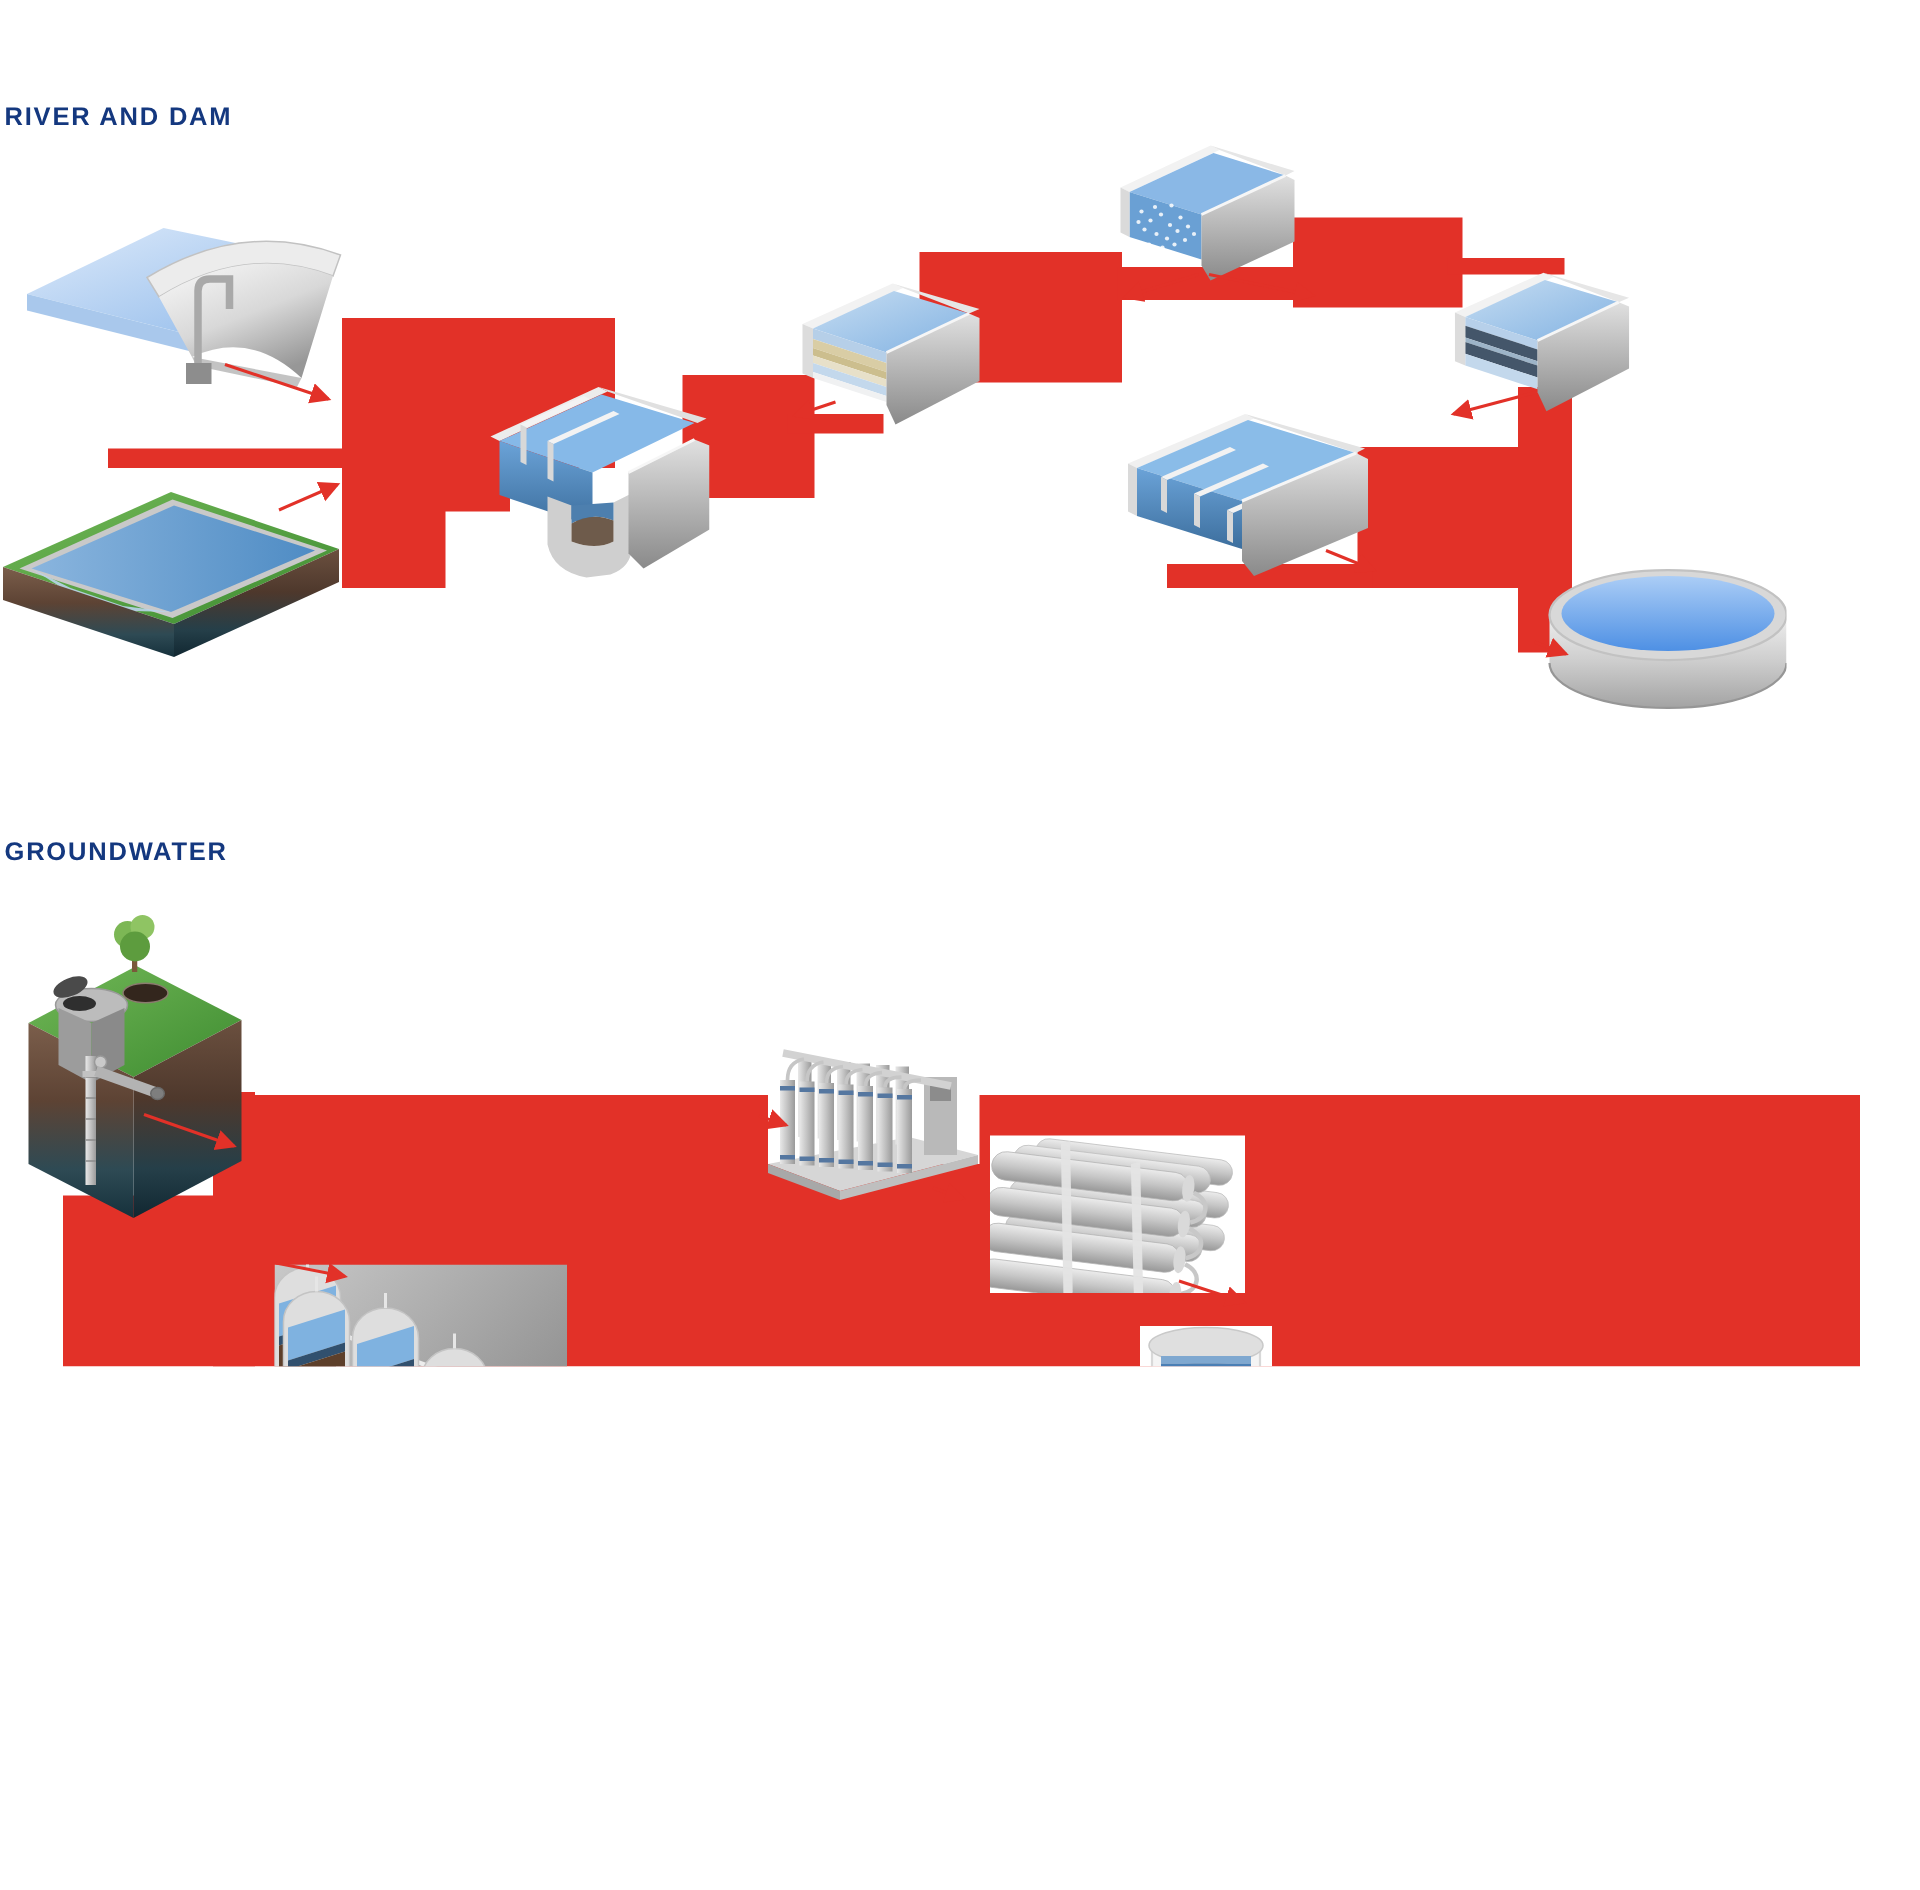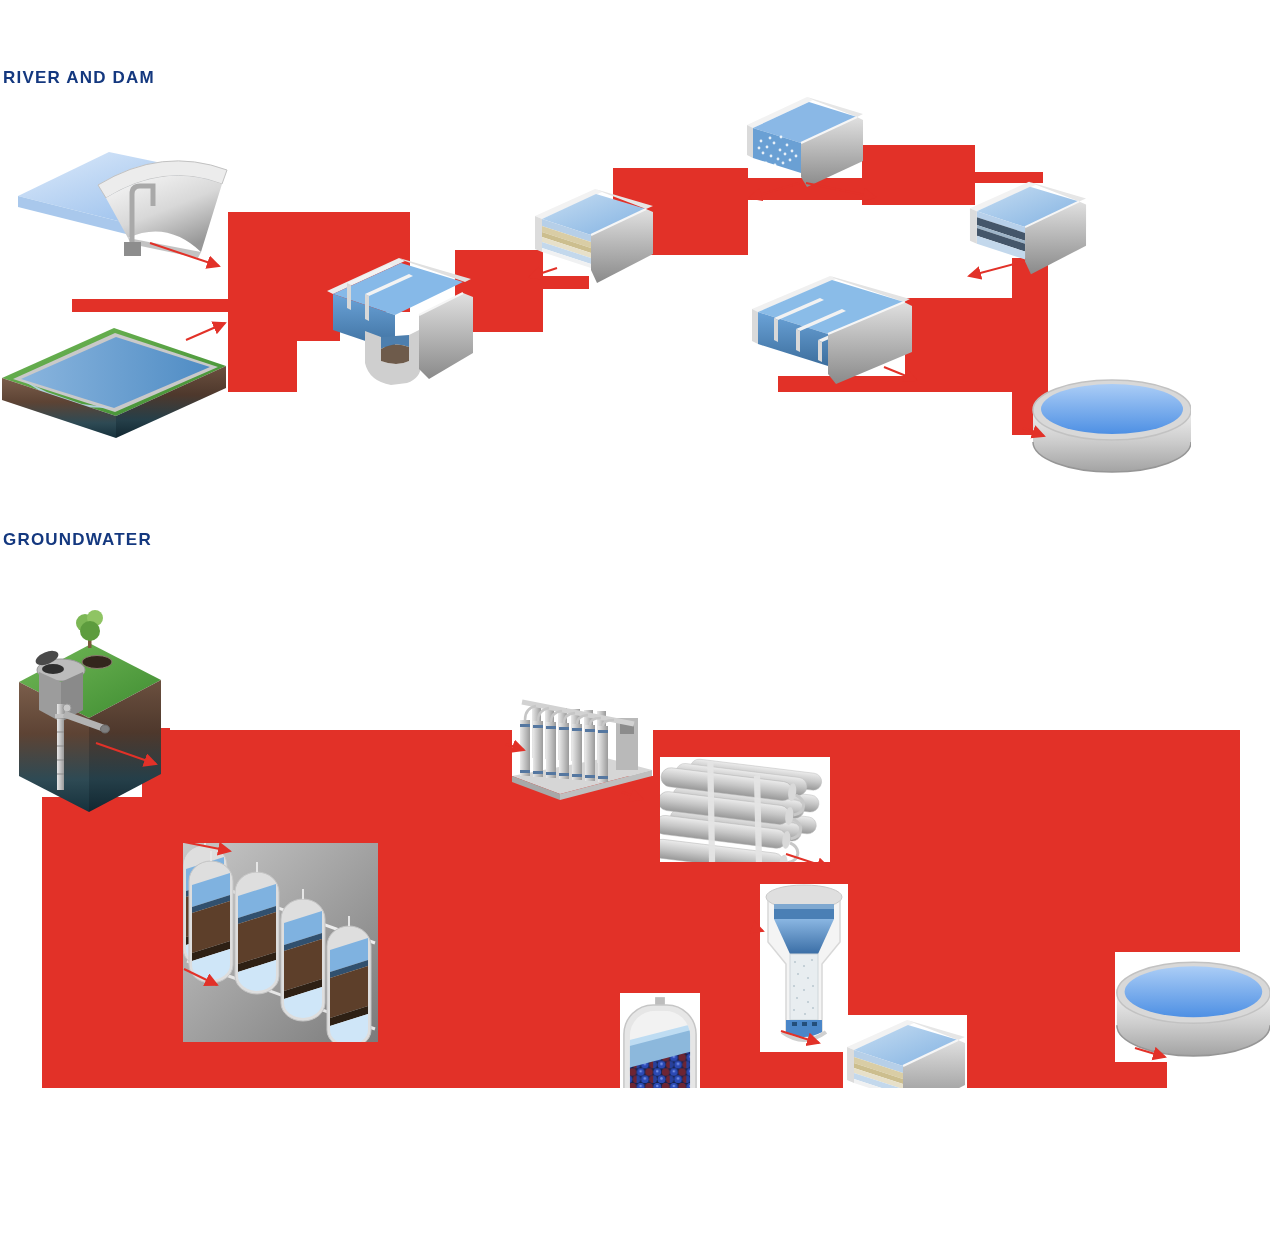--- a/index.html
+++ b/index.html
@@ -1,16 +1,16 @@
 <!DOCTYPE html>
 <html><head>
 <meta charset="utf-8">
 <style>
   html,body{margin:0;padding:0;background:#ffffff;}
-  .canvas{position:relative;width:1280px;height:1088px;background:#ffffff;overflow:hidden;
+  .canvas{position:relative;width:1280px;height:911px;background:#ffffff;overflow:hidden;
           font-family:"Liberation Sans",sans-serif;}
   .layer{position:absolute;left:0;top:0;width:1280px;height:1260px;}
   .sec-title{position:absolute;margin:0;font-size:17px;font-weight:bold;letter-spacing:1.2px;
              color:#14387f;white-space:nowrap;}
   .whitebox{position:absolute;background:#ffffff;}
   .node{position:absolute;}
   .node svg{display:block;}
 </style>
 </head>
 <body>
@@ -165,21 +165,21 @@
   </svg>
 
   <div class="whitebox" style="left:512px;top:670px;width:141px;height:106px"></div>
   <div class="whitebox" style="left:660px;top:757px;width:170px;height:105px"></div>
   <div class="whitebox" style="left:760px;top:884px;width:88px;height:168px"></div>
   <div class="whitebox" style="left:620px;top:993px;width:80px;height:180px"></div>
   <div class="whitebox" style="left:843px;top:1015px;width:124px;height:104px"></div>
   <div class="whitebox" style="left:1115px;top:952px;width:150px;height:110px"></div>
 
   <h2 class="sec-title" style="left:3px;top:68px">RIVER AND DAM</h2>
-  <h2 class="sec-title" style="left:3px;top:530px">GROUNDWATER</h2>
+  <h2 class="sec-title" style="left:3px;top:558px">GROUNDWATER</h2>
 
   <div class="node" style="left:12px;top:140px">
     <svg width="220" height="126" viewBox="0 0 220 126">
       <polygon points="6,56 97,12 212,36 118,84" fill="url(#gDamWater)"></polygon>
       <polygon points="6,56 118,84 118,95 6,67" fill="#a9c8ec"></polygon>
       <path d="M86,45 Q150,6 215,30 L210,44 Q152,22 94,58 Z" fill="#ececec" stroke="#c2c2c2" stroke-width="1"></path>
       <path d="M94,58 Q152,22 210,44 L189,112 Q155,80 116,98 Z" fill="url(#gDamWall)"></path>
       <path d="M116,98 L189,112 L186,118 L119,104 Z" fill="#7a7a7a" opacity="0.45"></path>
       <path d="M120,104 V54 Q120,46 128,46 H141 V66" stroke="#a9a9a9" stroke-width="5" fill="none"></path>
       <rect x="112" y="102" width="17" height="14" fill="#8d8d8d"></rect>

